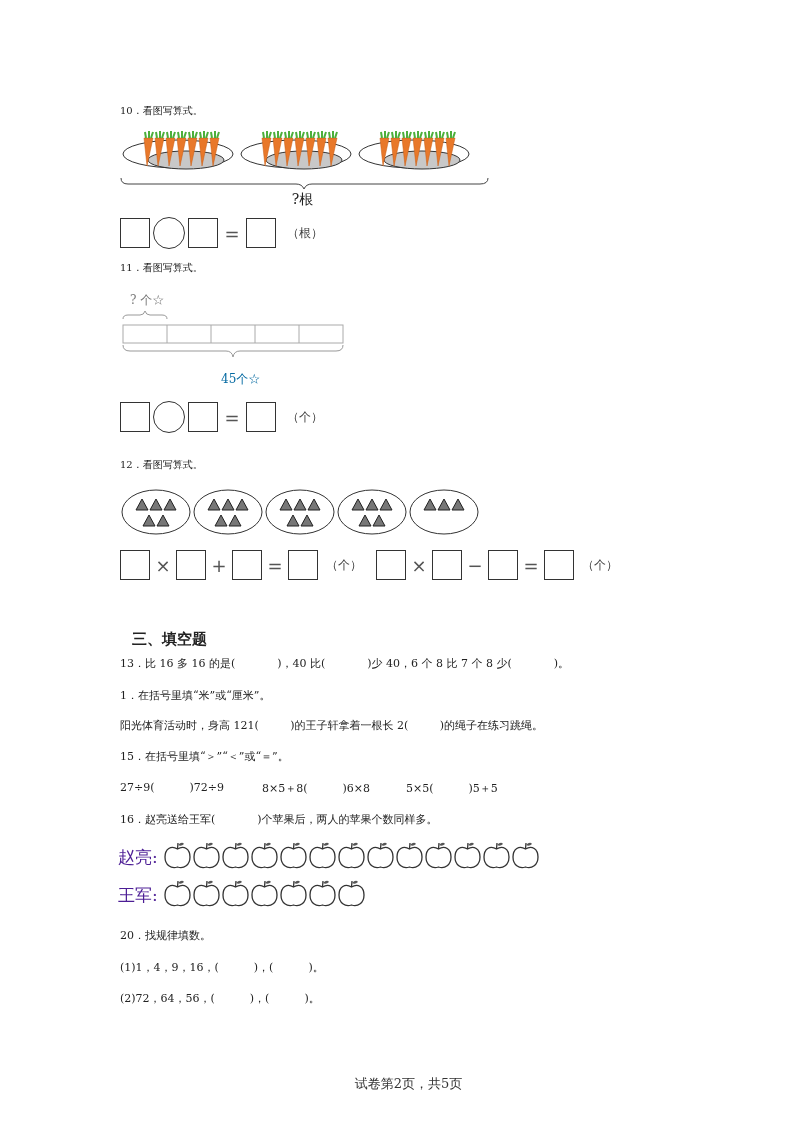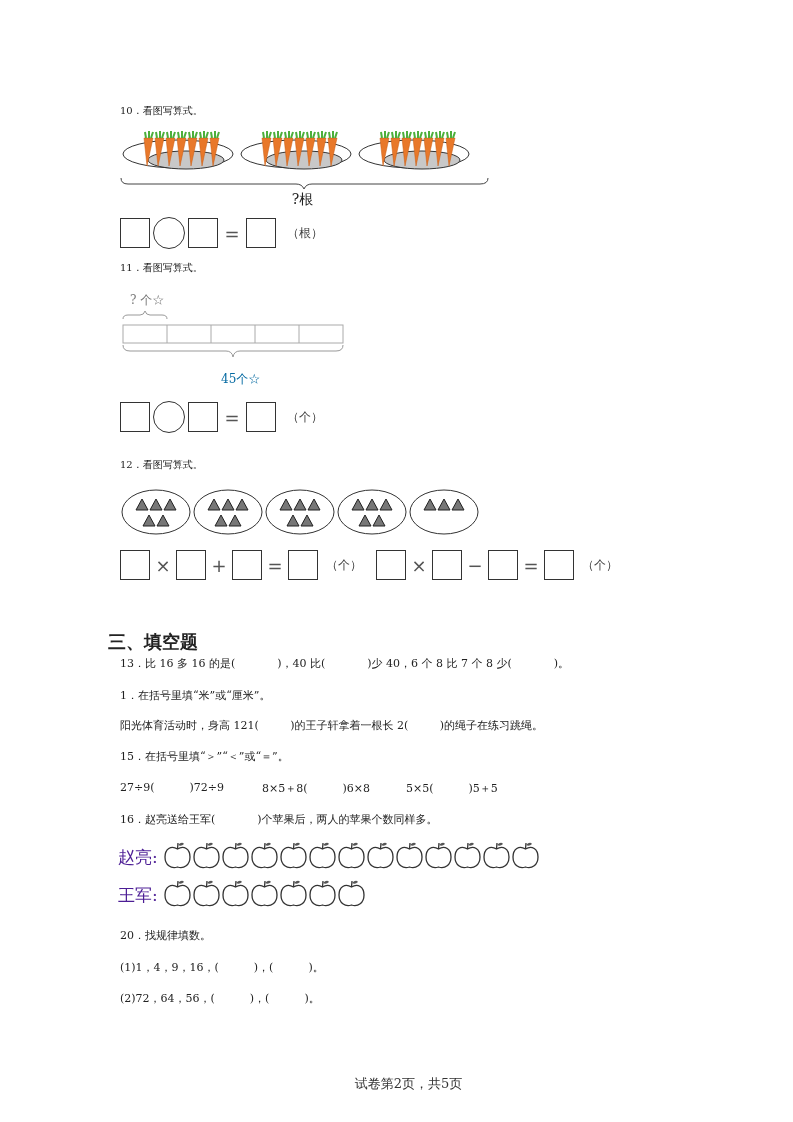--- a/index.html
+++ b/index.html
@@ -6,21 +6,21 @@
   body { width: 793px; height: 1122px; position: relative; overflow: hidden;
          font-family: "DejaVu Serif", "Liberation Serif", serif; color: #222; font-size: 13px; }
   .abs { position: absolute; }
   .q-title { position: absolute; left: 120px; font-size: 10px; white-space: nowrap; }
   .box { display: inline-block; width: 30px; height: 30px; border: 1.3px solid #333; box-sizing: border-box; vertical-align: middle; }
   .circ { display: inline-block; width: 32px; height: 32px; border: 1.3px solid #333; border-radius: 50%; box-sizing: border-box; vertical-align: middle; }
   .op { display: inline-block; width: 22px; text-align: center; font-size: 18px; color: #555; vertical-align: middle; font-family: "DejaVu Sans", sans-serif; }
   .unit { display: inline-block; font-size: 12px; color: #444; vertical-align: middle; margin-left: 8px; }
   .row { position: absolute; display: flex; align-items: center; gap: 3px; }
   .text-line { position: absolute; left: 120px; white-space: pre; font-size: 11px; }
-  .section-head { position: absolute; left: 108px; font-weight: bold; font-family: "DejaVu Sans", sans-serif; font-size: 18px; }
+  .section-head { position: absolute; left: 132px; font-weight: bold; font-family: "DejaVu Sans", sans-serif; font-size: 15px; }
   .footer { position: absolute; left: 0; width: 793px; top: 1075px; text-align: center; font-size: 13px; color: #333; padding-left: 12px; }
   .apple-label { position: absolute; left: 118px; font-size: 17px; color: #4c1d95; }
   .apples { position: absolute; display: flex; gap: 0px; }
 </style>
 </head>
 <body>
 
 <div class="q-title" style="top:104px;">10．看图写算式。</div>
 <div class="abs" style="left:118px; top:126px; width:375px; height:82px;">
   <svg width="375" height="82" viewBox="0 0 375 82" id="carrot-svg">

